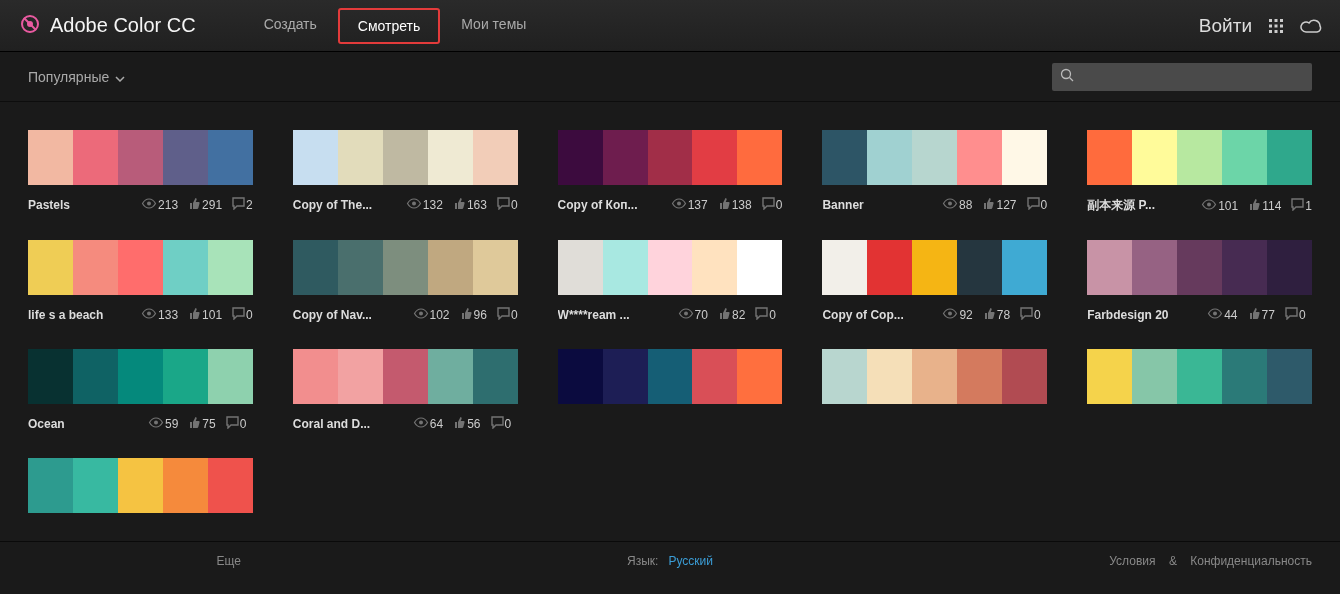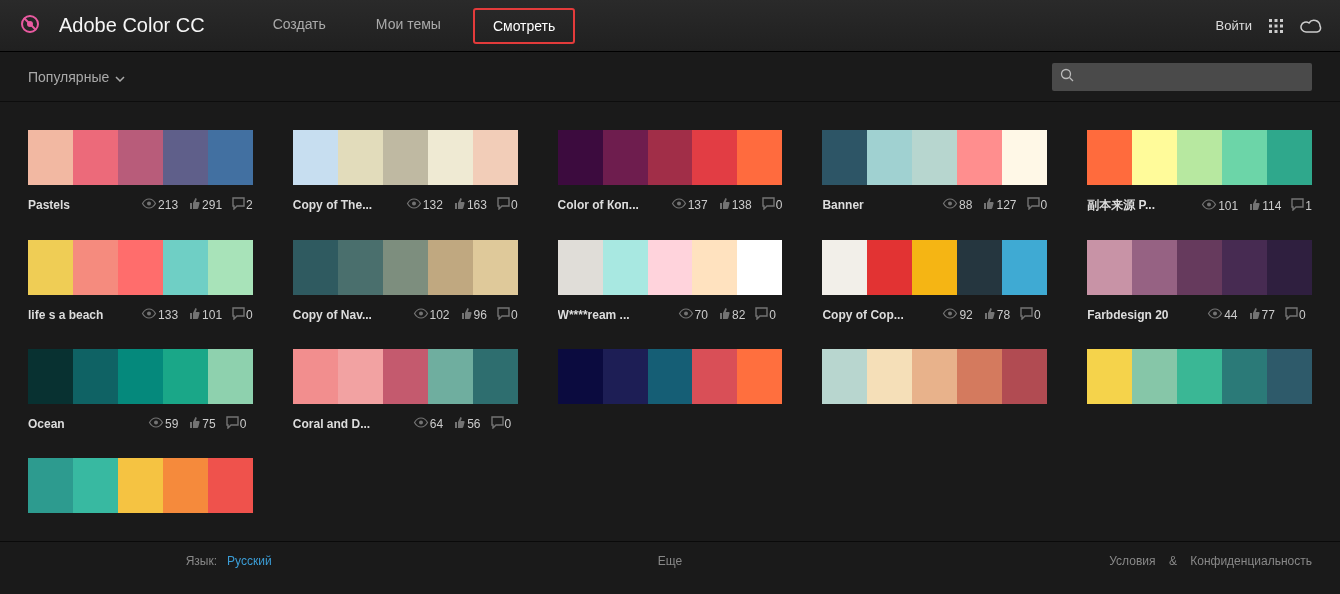--- a/index.html
+++ b/index.html
@@ -11,36 +11,36 @@
     overflow: hidden;
   }
   .header {
     height: 52px;
     background: linear-gradient(#2a2a2a,#202020);
     display: flex;
     align-items: center;
     padding: 0 18px;
     border-bottom: 1px solid #000;
   }
-  .logo-wrap { display: flex; align-items: center; gap: 17px; }
+  .logo-wrap { display: flex; align-items: center; gap: 8px; }
   .brand { font-size: 20px; color: #f5f5f5; font-weight: 300; }
-  .nav { display: flex; margin-left: 50px; gap: 14px; }
+  .nav { display: flex; margin-left: 50px; gap: 3px; }
   .nav-item {
     padding: 8px 18px;
     font-size: 14px;
     color: #aaa;
     cursor: pointer;
     border-radius: 3px;
   }
   .nav-item.active {
     color: #fff;
     border: 2px solid #e33b3b;
   }
   .header-right { margin-left: auto; display: flex; align-items: center; gap: 16px; }
-  .header-right .login { font-size: 13px; color: #ddd; cursor: pointer; text-align: right; }
+  .header-right .login { font-size: 19px; color: #ddd; cursor: pointer; text-align: right; }
   .apps-icon svg, .cc-icon svg { display:block; }
 
   .subbar {
     height: 50px;
     display: flex;
     align-items: center;
     padding: 0 28px;
     background: #1a1a1a;
     border-bottom: 1px solid #0d0d0d;
   }
@@ -125,22 +125,22 @@
       <svg width="24" height="24" viewBox="0 0 24 24">
           <circle cx="12" cy="12" r="8" fill="none" stroke="#e85aa0" stroke-width="2"></circle>
           <circle cx="12" cy="12" r="3" fill="#e85aa0"></circle>
           <line x1="6" y1="6" x2="18" y2="18" stroke="#e85aa0" stroke-width="2"></line>
         </svg>
     </span>
     <span class="brand">Adobe Color CC</span>
   </div>
   <div class="nav" id="nav">
       <div class="nav-item">Создать</div>
+      <div class="nav-item active">Смотреть</div>
       <div class="nav-item">Мои темы</div>
-      <div class="nav-item active">Смотреть</div>
     </div>
   <div class="header-right">
     <span class="login">Войти</span>
     <span class="apps-icon">
       <svg width="16" height="16" viewBox="0 0 16 16">
           <g fill="#ccc">
             <rect x="1" y="1" width="3" height="3"></rect>
             <rect x="6.5" y="1" width="3" height="3"></rect>
             <rect x="12" y="1" width="3" height="3"></rect>
             <rect x="1" y="6.5" width="3" height="3"></rect>
@@ -245,21 +245,21 @@
     </div>
     <div class="theme">
       <div class="swatches">
         <div class="swatch" style="background: rgb(60, 11, 62);"></div>
         <div class="swatch" style="background: rgb(110, 29, 78);"></div>
         <div class="swatch" style="background: rgb(161, 46, 72);"></div>
         <div class="swatch" style="background: rgb(226, 61, 68);"></div>
         <div class="swatch" style="background: rgb(255, 107, 62);"></div>
       </div>
       <div class="theme-meta">
-        <div class="theme-title">Color of Коп...</div>
+        <div class="theme-title">Copy of Коп...</div>
         <div class="stat">
           <span><svg width="16" height="11" viewBox="0 0 16 11">
               <path d="M8 1 C4 1 1.5 5.5 1.5 5.5 S4 10 8 10 s6.5-4.5 6.5-4.5 S12 1 8 1 Z" fill="none" stroke="#999" stroke-width="1.2"></path>
               <circle cx="8" cy="5.5" r="2" fill="#999"></circle>
             </svg></span>
           <span class="num">137</span>
         </div>
         <div class="stat">
           <span><svg width="13" height="13" viewBox="0 0 13 13">
               <path d="M2 6 h2 v6 h-2 Z M5 12 V6 l2.5-5 c1 0 1.5 1 1 2 l-0.8 2 h3 c1 0 1 1 .8 1.6 l-1.2 4.4 c-.2.6-.6 1-1.3 1 Z" fill="#999"></path>
@@ -586,26 +586,26 @@
         <div class="swatch" style="background: rgb(56, 185, 161);"></div>
         <div class="swatch" style="background: rgb(245, 195, 66);"></div>
         <div class="swatch" style="background: rgb(245, 138, 60);"></div>
         <div class="swatch" style="background: rgb(239, 82, 76);"></div>
       </div>
     </div>
   </div>
 
 <div class="footer">
   <div class="seg">
+    <span>Еще</span>
+  </div>
+  <div class="seg">
     <span>Язык:</span>
     <span>&nbsp;</span>
     <span class="lang-val">Русский</span>
-  </div>
-  <div class="seg">
-    <span>Еще</span>
   </div>
   <div class="seg" style="text-align:right;">
     <span>Условия</span>
     <span>&nbsp;&nbsp;</span>
     <span>&amp;</span>
     <span>&nbsp;&nbsp;</span>
     <span>Конфиденциальность</span>
   </div>
 </div>
 

